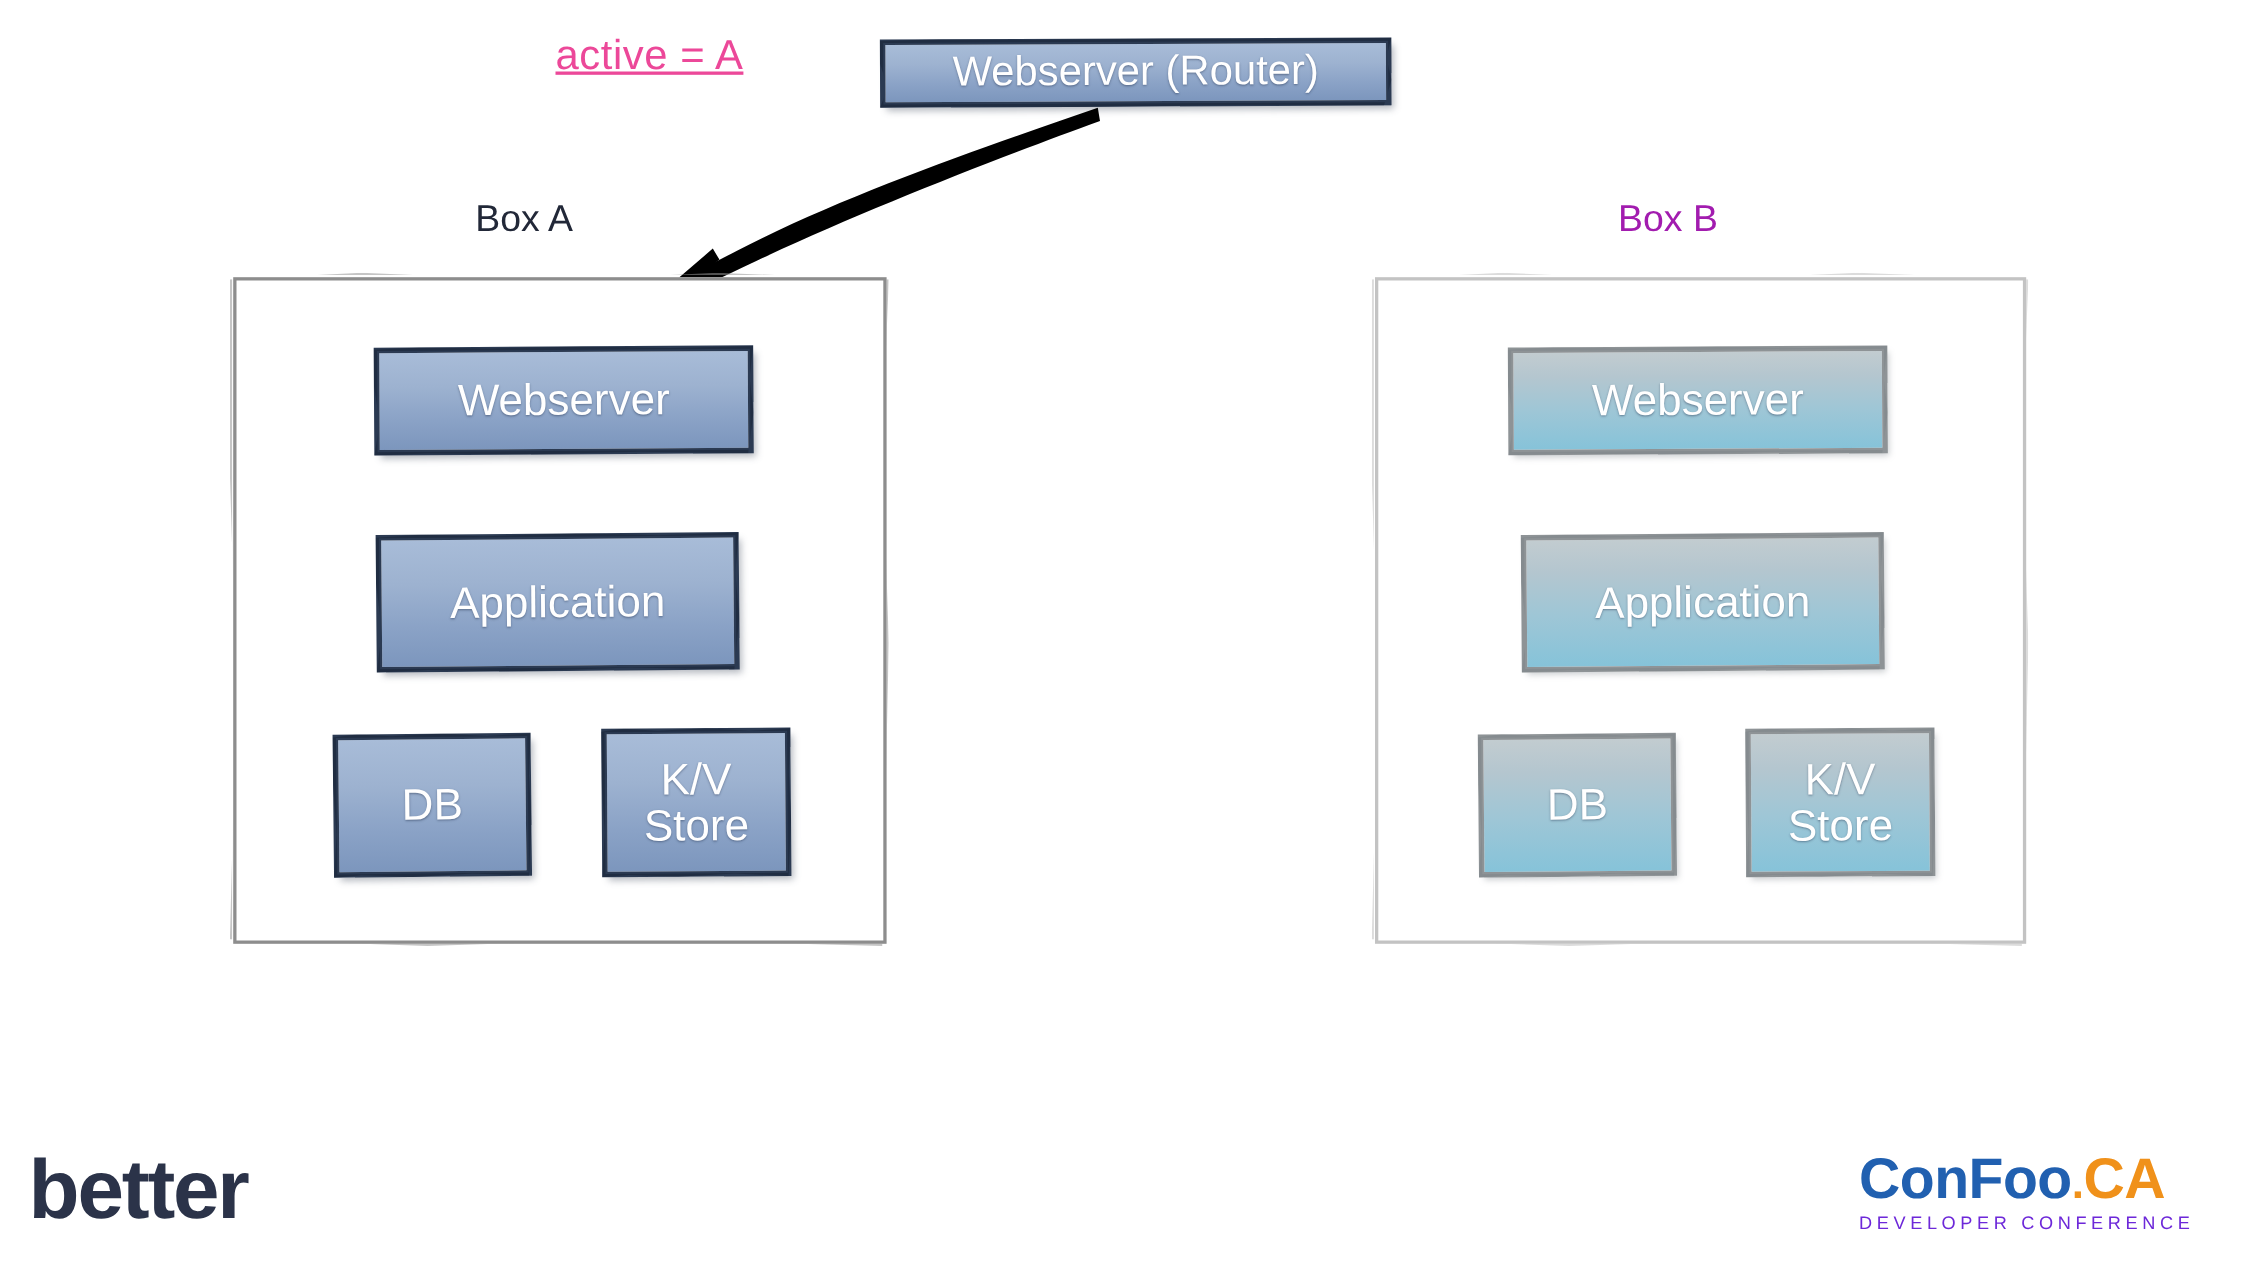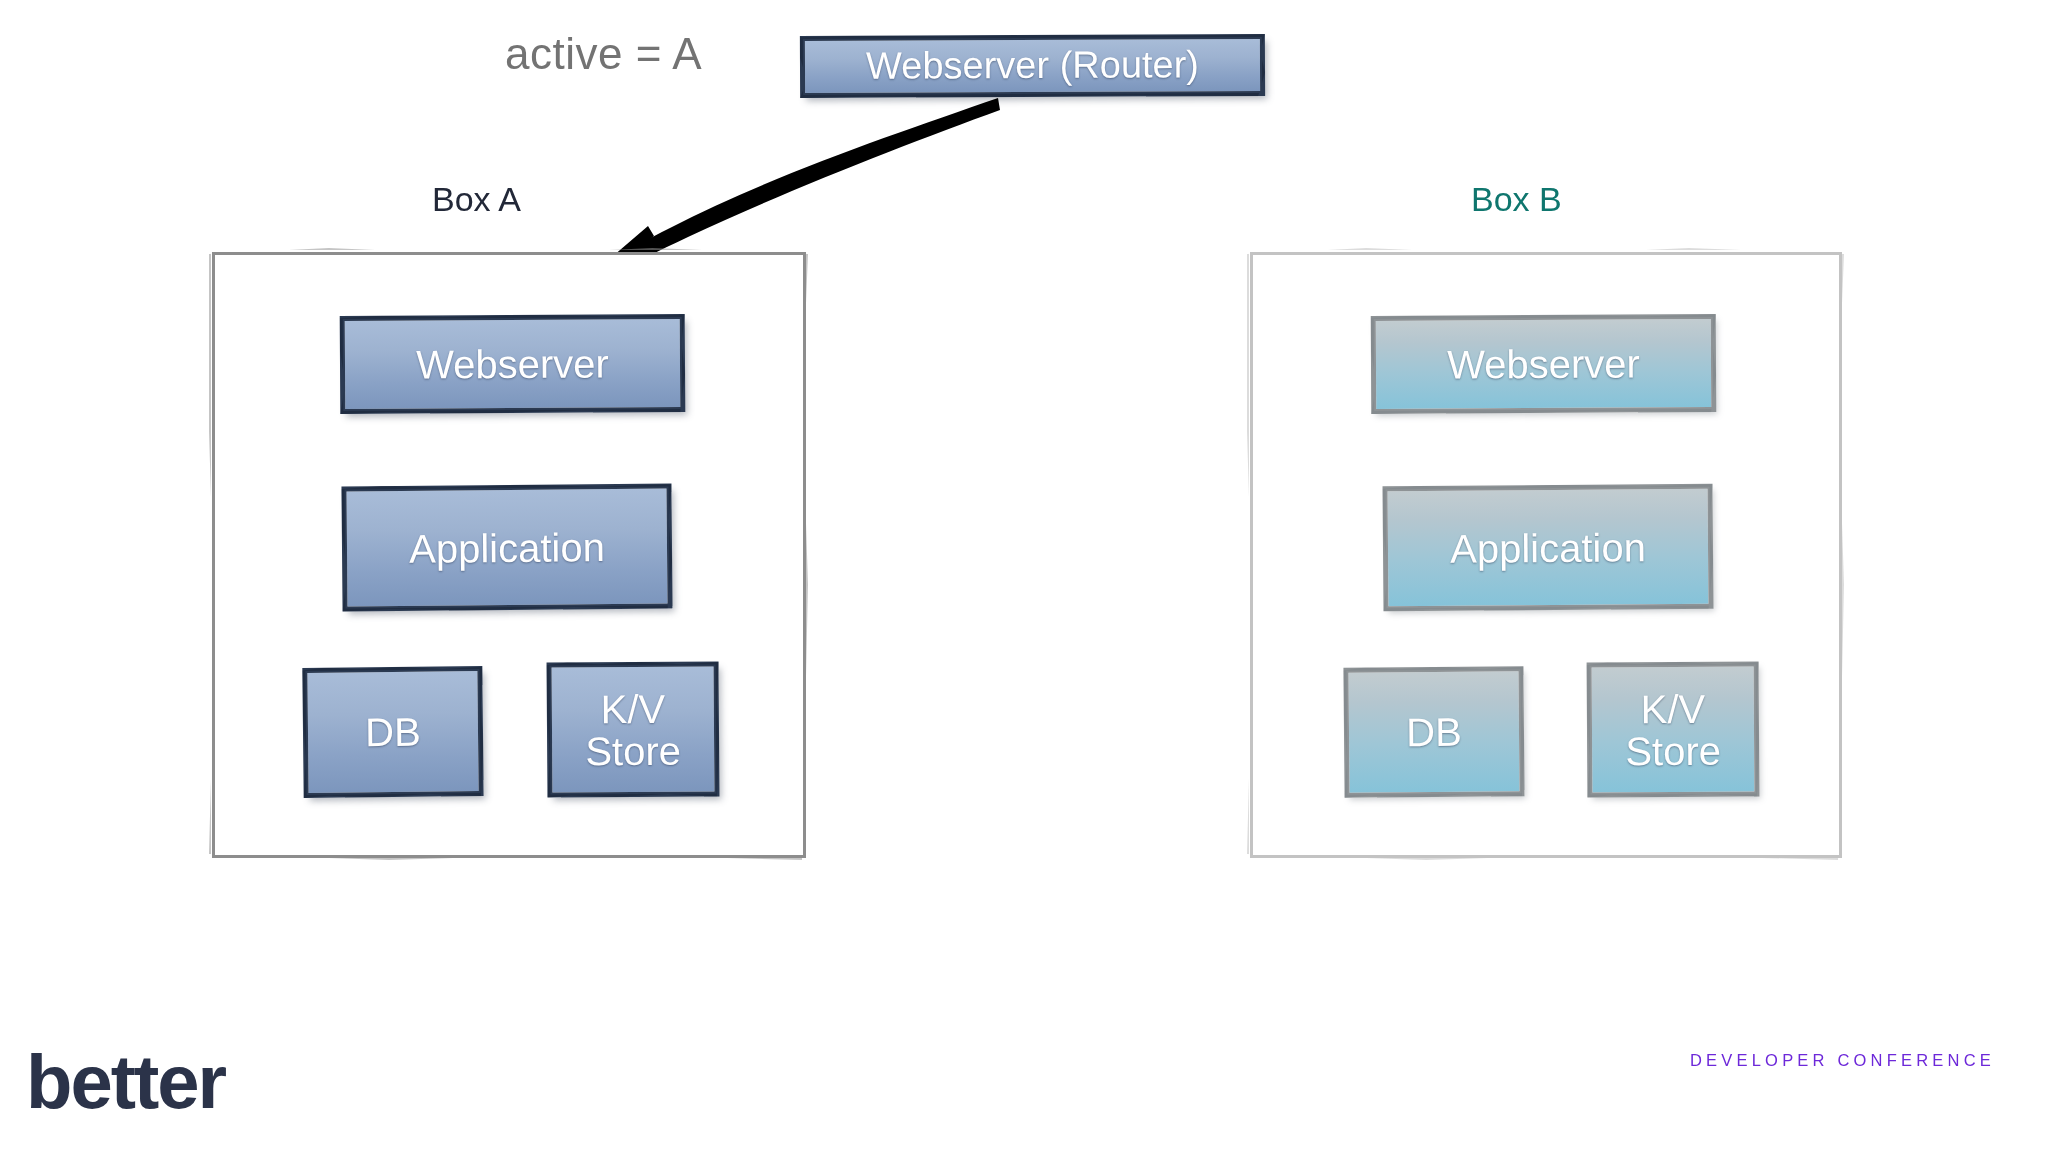--- a/index.html
+++ b/index.html
@@ -16,25 +16,26 @@
     background: #ffffff;
   }
 
   
   .abs { position: absolute; }
 
   
   #active-label {
     left: 505px;
     top: 32px;
-    font-size: 44px;
-    color: #737373;
+    font-size: 38px;
+    color: #ec4899;
     letter-spacing: 0.5px;
     white-space: nowrap;
     line-height: 1;
+    text-decoration: underline;
   }
 
   
   .node {
     position: absolute;
     box-sizing: border-box;
     display: flex;
     align-items: center;
     justify-content: center;
     color: #ffffff;
@@ -91,21 +92,21 @@
   }
 
   
   .group-title {
     position: absolute;
     font-size: 34px;
     white-space: nowrap;
     line-height: 1;
   }
   .group-title.active-title { color: #222838; }
-  .group-title.inactive-title { color: #0f766e; }
+  .group-title.inactive-title { color: #a21caf; }
 
   .group-frame {
     position: absolute;
     box-sizing: border-box;
     background: #ffffff;
   }
   .group-frame .frame-line {
     position: absolute;
     left: 0; top: 0; right: 0; bottom: 0;
     border: 3px solid #9b9b9b;
@@ -237,14 +238,17 @@
 </div>
 
 <div class="node inactive" style="left: 1587px; top: 662px; width: 172px; height: 135px; transform: rotate(-0.35deg);">
   <span>K/V
 Store</span>
 </div>
 
 <div class="abs" id="better-logo">better</div>
 
 <div class="abs" id="confoo-logo">
+  <div id="confoo-wordmark">
+    <span class="confoo-blue">Con</span><span class="confoo-blue">Foo</span><span class="confoo-dot">.</span><span class="confoo-orange">CA</span>
+  </div>
   <div id="confoo-tagline">DEVELOPER CONFERENCE</div>
 </div>
 
 </body></html>

